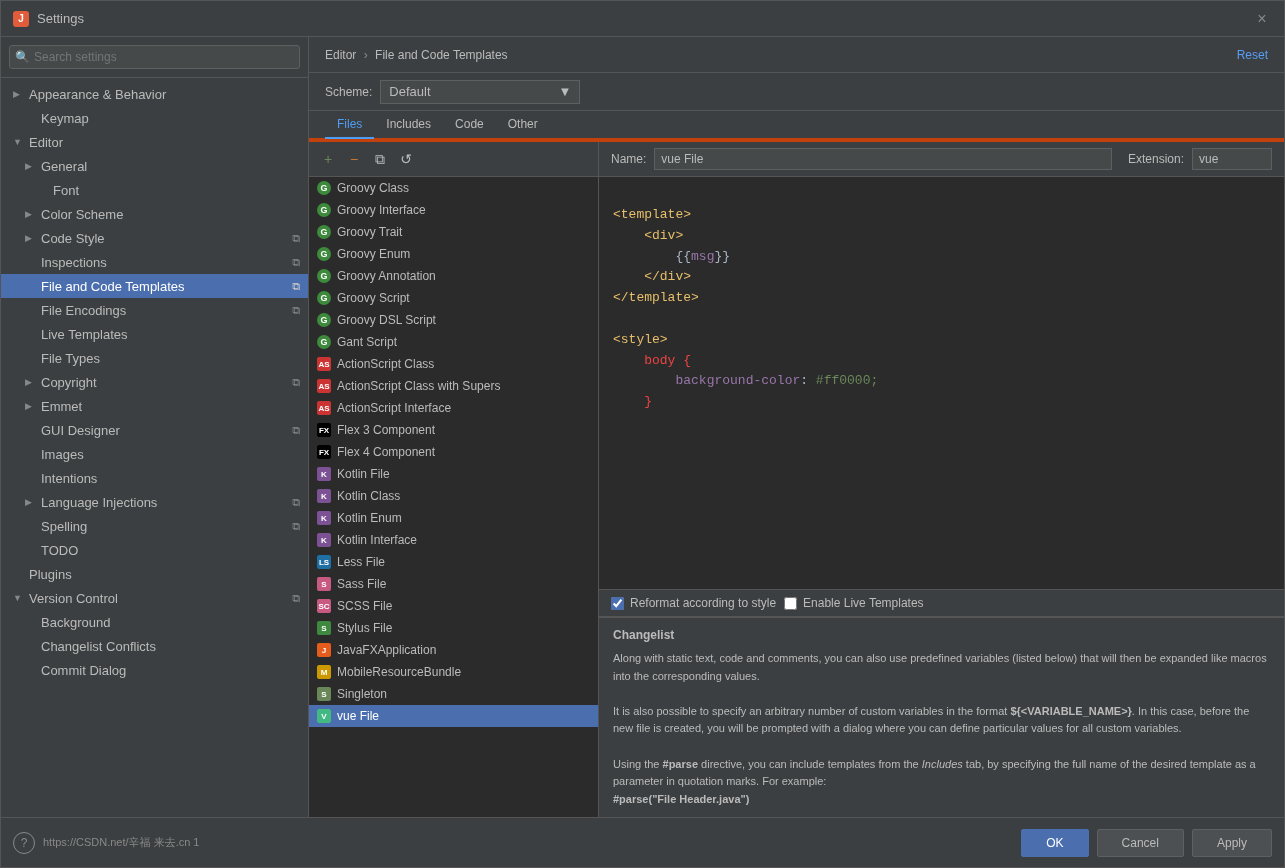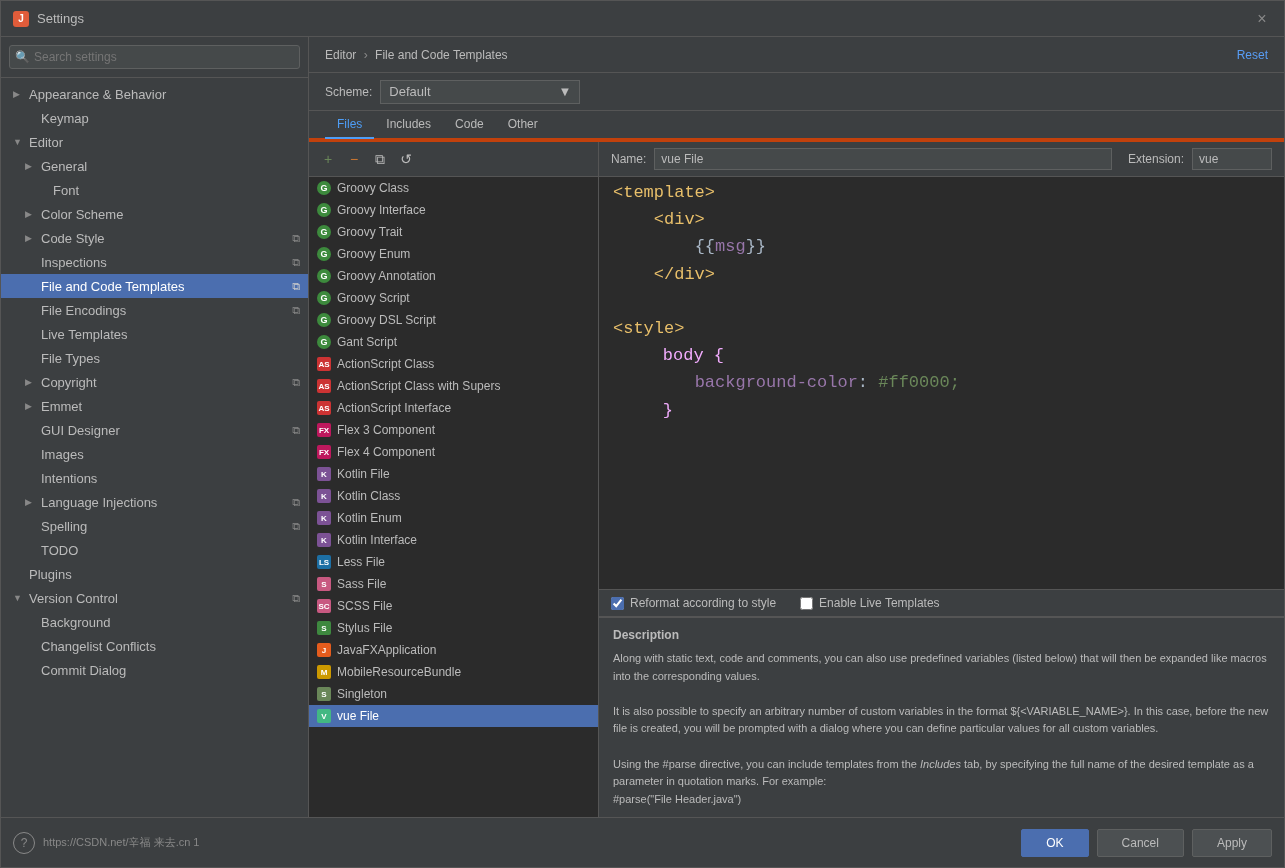--- a/index.html
+++ b/index.html
@@ -284,21 +284,21 @@
       height: 14px;
       border-radius: 2px;
       display: flex;
       align-items: center;
       justify-content: center;
       font-size: 9px;
       font-weight: bold;
       flex-shrink: 0;
     }
     .file-icon.as { background: #cc3333; color: #fff; font-size: 8px; }
-    .file-icon.flex { background: #be185d; color: #fff; font-size: 8px; }
+    .file-icon.flex { background: #000000; color: #fff; font-size: 8px; }
     .file-icon.kotlin { background: #7c5295; color: #fff; font-size: 8px; }
     .file-icon.less { background: #1d6fa4; color: #fff; font-size: 8px; }
     .file-icon.sass { background: #c85981; color: #fff; font-size: 8px; }
     .file-icon.scss { background: #c85981; color: #fff; font-size: 8px; }
     .file-icon.stylus { background: #3e883f; color: #fff; font-size: 8px; }
     .file-icon.java { background: #e55c1d; color: #fff; font-size: 8px; }
     .file-icon.bundle { background: #cc9900; color: #fff; font-size: 8px; }
     .file-icon.singleton { background: #6a8759; color: #fff; font-size: 8px; }
     .file-icon.vue { background: #42b883; color: #fff; font-size: 8px; }
     .file-icon.circle-g { background: #3d8a3d; border-radius: 50%; color: #fff; }
@@ -343,43 +343,43 @@
       font-size: 12px;
       height: 22px;
       width: 80px;
       outline: none;
     }
 
     .code-editor {
       flex: 1;
       background: #2b2b2b;
       font-family: 'Consolas', 'Courier New', monospace;
-      font-size: 17px;
-      padding: 2px 14px;
+      font-size: 13px;
+      padding: 28px 14px;
       overflow-y: auto;
       line-height: 1.6;
       min-height: 200px;
     }
     .code-editor::-webkit-scrollbar { width: 8px; }
     .code-editor::-webkit-scrollbar-track { background: #2b2b2b; }
     .code-editor::-webkit-scrollbar-thumb { background: #555; }
 
     .code-tag { color: #e8bf6a; }
     .code-bracket { color: #a9b7c6; }
-    .code-text { color: #f0abfc; margin-left: 9px; }
+    .code-text { color: #ef4444; }
     .code-var { color: #9876aa; }
     .code-prop { color: #9876aa; }
     .code-val { color: #6a8759; }
     .code-colon { color: #a9b7c6; }
 
     .options-row {
       display: flex;
       align-items: center;
       padding: 6px 12px;
-      gap: 24px;
+      gap: 8px;
       border-top: 1px solid #555;
       border-bottom: 1px solid #555;
       background: #3c3f41;
     }
 
     .checkbox-label {
       display: flex;
       align-items: center;
       gap: 6px;
       color: #bbbbbb;
@@ -411,21 +411,21 @@
       margin-bottom: 8px;
     }
 
     .desc-text {
       font-size: 11px;
       color: #bbbbbb;
       line-height: 1.6;
     }
 
     .desc-text .italic { font-style: italic; }
-    .desc-text .bold { font-weight: normal; }
+    .desc-text .bold { font-weight: bold; }
 
     
     .bottom-bar {
       display: flex;
       align-items: center;
       justify-content: space-between;
       padding: 8px 12px;
       border-top: 1px solid #555;
       background: #3c3f41;
       height: 50px;
@@ -796,40 +796,41 @@
             <input class="name-input" type="text" value="vue File" style="">
             <span class="ext-label">Extension:</span>
             <input class="ext-input" type="text" value="vue" style="">
           </div>
 
           <div class="code-editor">
             <div><span class="code-tag">&lt;template&gt;</span></div>
             <div>&nbsp;&nbsp;&nbsp;&nbsp;<span class="code-tag">&lt;div&gt;</span></div>
             <div>&nbsp;&nbsp;&nbsp;&nbsp;&nbsp;&nbsp;&nbsp;&nbsp;<span class="code-bracket">{{</span><span class="code-var">msg</span><span class="code-bracket">}}</span></div>
             <div>&nbsp;&nbsp;&nbsp;&nbsp;<span class="code-tag">&lt;/div&gt;</span></div>
+            <div><span class="code-tag">&lt;/template&gt;</span></div>
             <div>&nbsp;</div>
             <div><span class="code-tag">&lt;style&gt;</span></div>
             <div>&nbsp;&nbsp;&nbsp;&nbsp;<span class="code-text">body {</span></div>
             <div>&nbsp;&nbsp;&nbsp;&nbsp;&nbsp;&nbsp;&nbsp;&nbsp;<span class="code-prop">background-color</span><span class="code-colon">:</span><span class="code-val"> #ff0000;</span></div>
             <div>&nbsp;&nbsp;&nbsp;&nbsp;<span class="code-text">}</span></div>
           </div>
 
           <div class="options-row">
             <label class="checkbox-label">
               <input type="checkbox" checked="" style="">
               <span>Reformat according to style</span>
             </label>
             <label class="checkbox-label">
               <input type="checkbox" style="">
               <span>Enable Live Templates</span>
             </label>
           </div>
 
           <div class="description-panel">
-            <div class="desc-title">Description</div>
+            <div class="desc-title">Changelist</div>
             <div class="desc-text">
               <span>Along with static text, code and comments, you can also use predefined variables (listed below) that will then be expanded like macros into the corresponding values.</span><br><br>
               <span>It is also possible to specify an arbitrary number of custom variables in the format <span class="bold">${&lt;VARIABLE_NAME&gt;}</span>. In this case, before the new file is created, you will be prompted with a dialog where you can define particular values for all custom variables.</span><br><br>
               <span>Using the <span class="bold">#parse</span> directive, you can include templates from the <span class="italic">Includes</span> tab, by specifying the full name of the desired template as a parameter in quotation marks. For example:<br>
               <span class="bold">#parse("File Header.java")</span></span><br><br>
               
             </div>
           </div>
         </div>
       </div>

